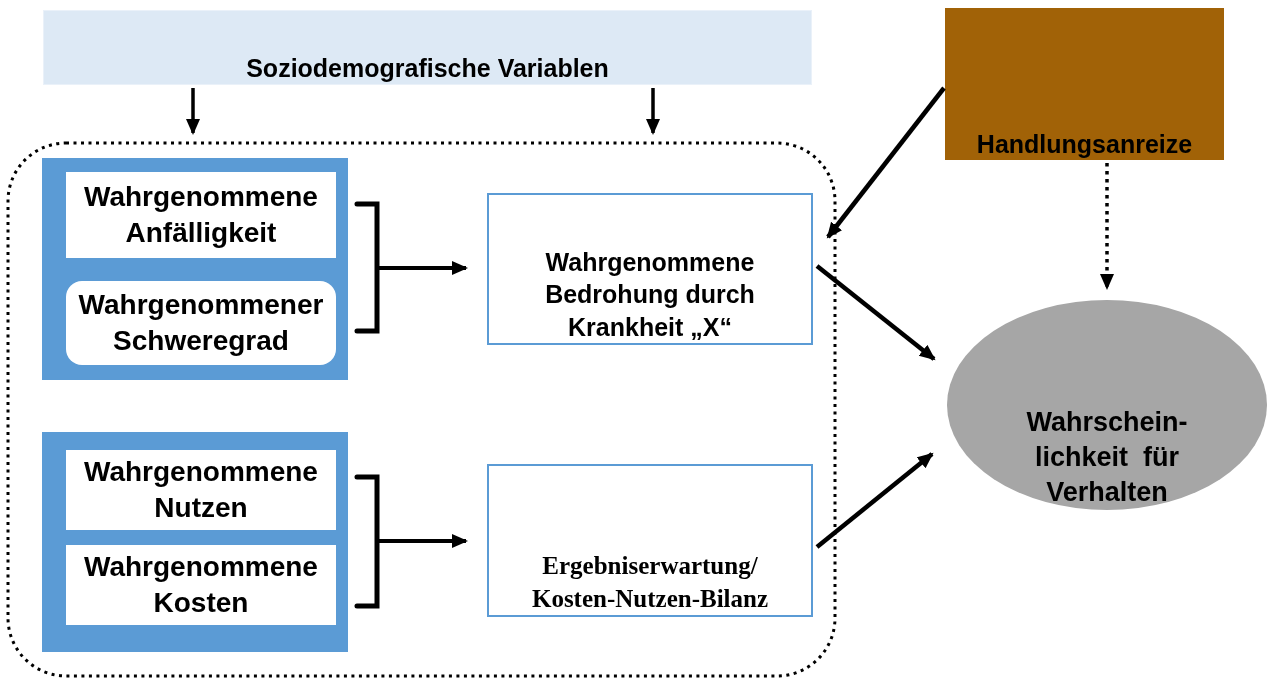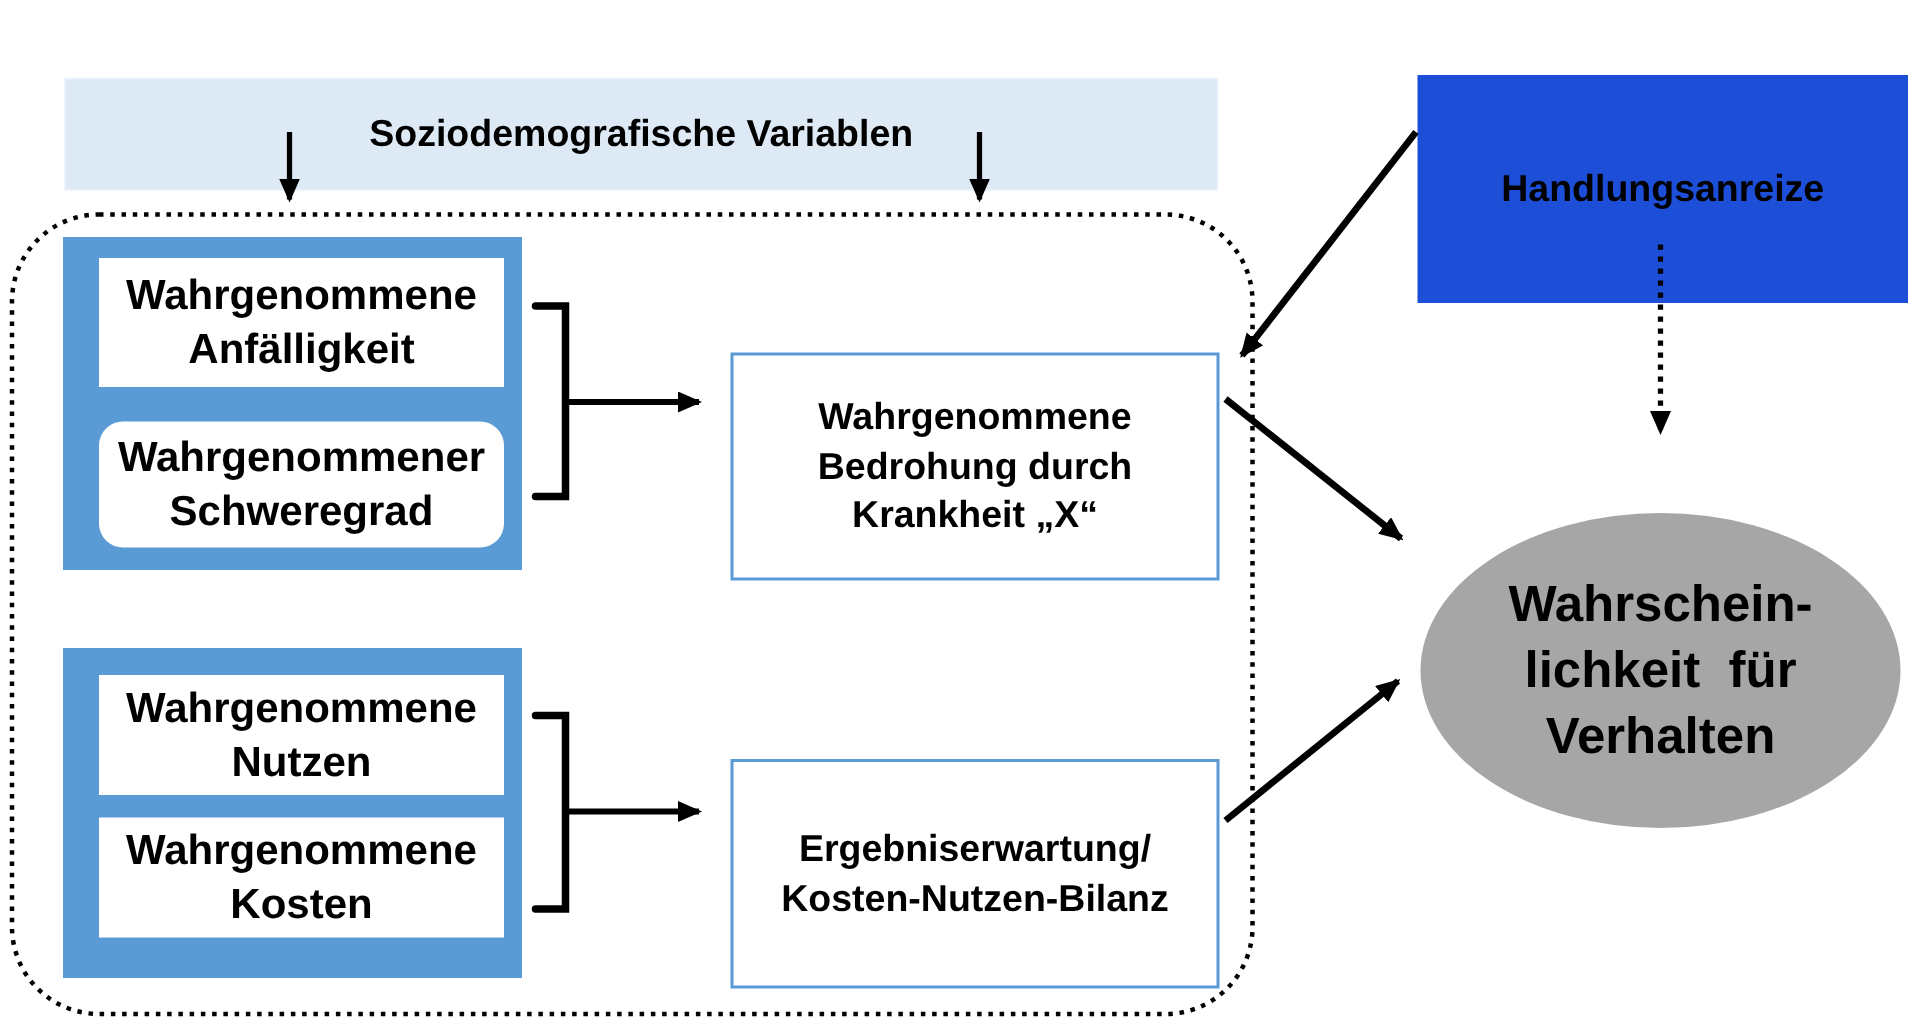--- a/index.html
+++ b/index.html
@@ -11,41 +11,40 @@
   #diagram {
     position: relative;
     width: 1280px;
     height: 690px;
     background: #ffffff;
     overflow: hidden;
   }
   .node {
     position: absolute;
     display: flex;
-    align-items: center;
+    align-items: flex-end;
     justify-content: center;
     text-align: center;
     font-weight: bold;
     color: #000000;
     box-sizing: border-box;
-    margin-top: 42px;
   }
   .lbl { white-space: pre-wrap; line-height: 1.3; }
 
   
   #sociodemographic-box {
     left: 43px; top: 10px; width: 769px; height: 75px;
     background: #dde9f5;
     border: 1px solid #eaf1f9;
     font-size: 25px;
   }
   
   #incentives-box {
-    left: 945px; top: 8px; width: 327px; height: 152px;
-    background: #1d4ed8;
+    left: 945px; top: 8px; width: 279px; height: 152px;
+    background: #a16207;
     font-size: 25px;
   }
   
   .blue-group {
     position: absolute;
     background: #5b9bd5;
   }
   #group-threat-inputs { left: 42px; top: 158px; width: 306px; height: 222px; }
   #group-balance-inputs { left: 42px; top: 432px; width: 306px; height: 220px; }
   .inner-box {
@@ -61,28 +60,28 @@
   #benefits-box       { top: 18px;  height: 80px; }
   #costs-box          { top: 113px; height: 80px; }
 
   
   .outlined-box {
     background: #ffffff;
     border: 2px solid #5b9bd5;
     font-size: 25px;
   }
   #threat-box  { left: 487px; top: 193px; width: 326px; height: 152px; }
-  #outcome-box { left: 487px; top: 464px; width: 326px; height: 153px; }
+  #outcome-box { left: 487px; top: 464px; width: 326px; height: 153px; font-family: Liberation Serif, serif; }
 
   
   #likelihood-ellipse {
     left: 947px; top: 300px; width: 320px; height: 210px;
     background: #a6a6a6;
     border-radius: 50%;
-    font-size: 34px;
+    font-size: 27px;
   }
 
   
   #connectors {
     position: absolute;
     left: 0; top: 0;
     width: 1280px; height: 690px;
     pointer-events: none;
   }
 </style>

